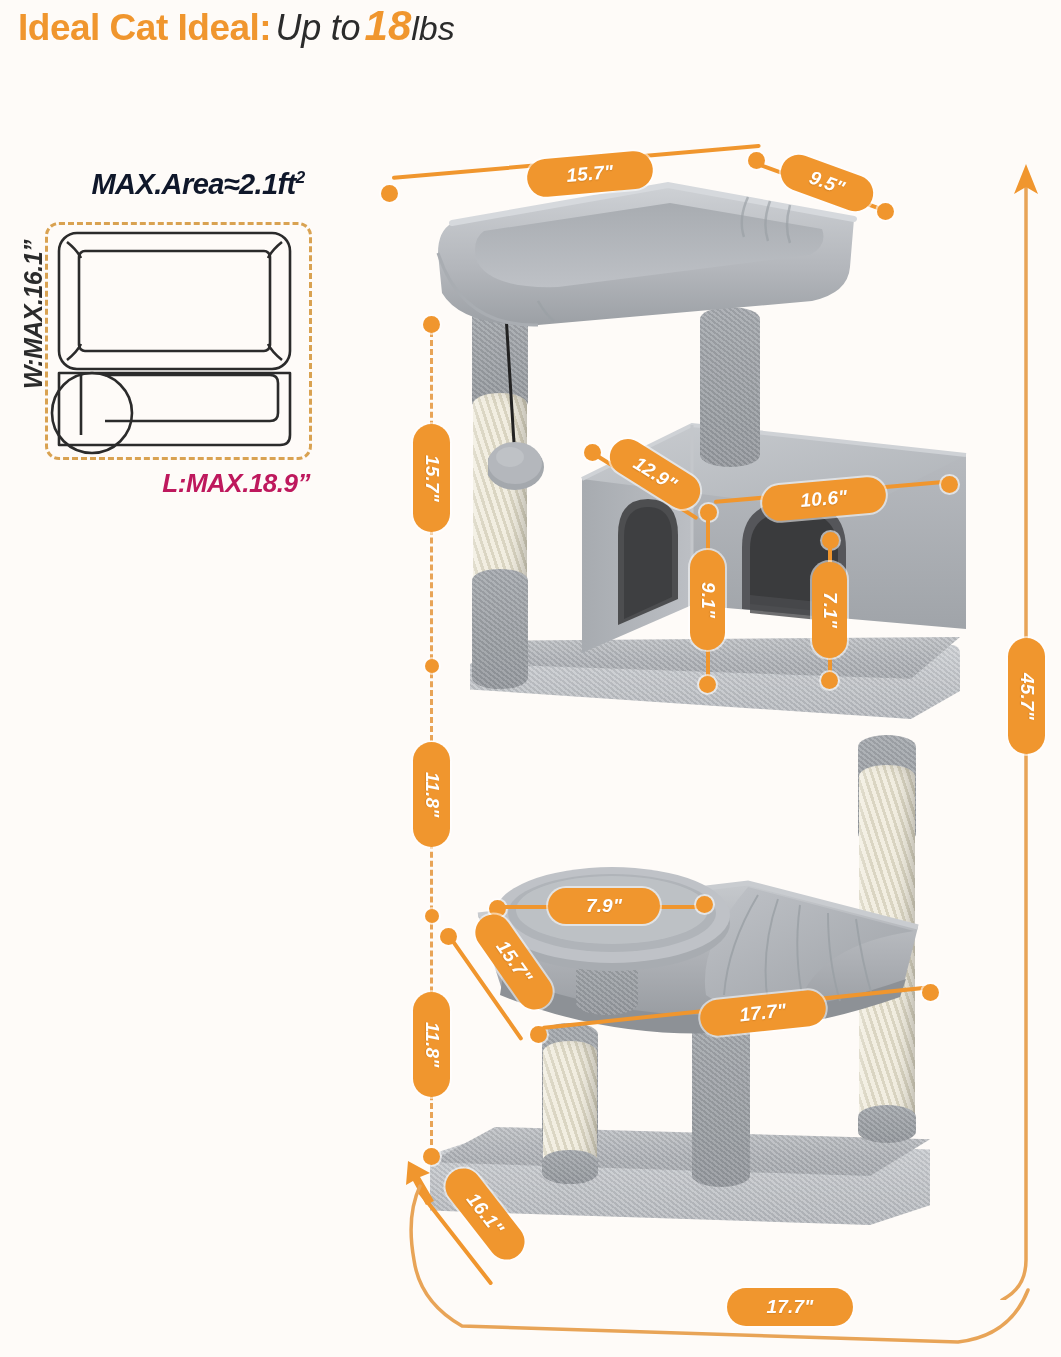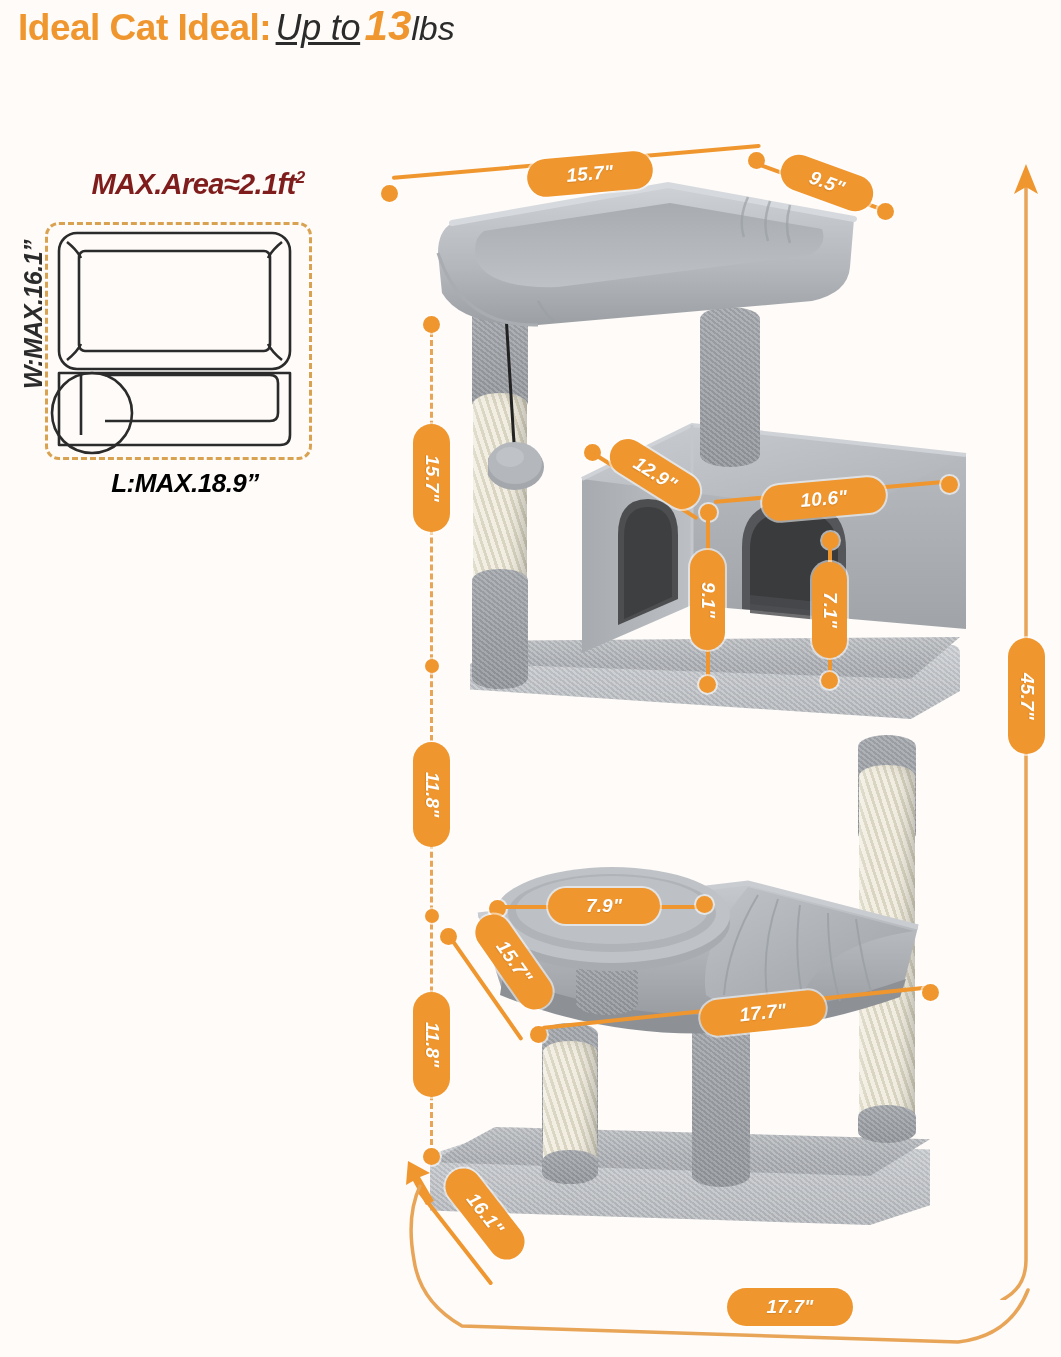--- a/index.html
+++ b/index.html
@@ -16,49 +16,48 @@
   
   .hdr{left:18px;top:4px;width:1020px;}
   .hdr .line{white-space:nowrap;line-height:1.06;}
   .lbl{
     font-weight:bold;font-style:normal;
     color:#F0962E;font-size:37px;letter-spacing:-.5px;
   }
   .val{
     font-style:italic;color:#2b2b2b;font-size:36px;font-weight:normal;
     letter-spacing:-.3px;
-    text-decoration:underline;
   }
   .num{
     font-style:italic;color:#F0962E;font-size:42px;font-weight:bold;
   }
   .unit{font-style:italic;color:#2b2b2b;font-size:34px;}
   .l2 .lbl{font-size:37px;}
   .l2 .val{font-size:34px;}
 
   
   .fp-title{
     left:48px;top:168px;width:300px;text-align:center;
-    font-size:29px;font-weight:bold;font-style:italic;color:#7f1d1d;
+    font-size:29px;font-weight:bold;font-style:italic;color:#0f172a;
     letter-spacing:-.6px;white-space:nowrap;
   }
   .fp-title sup{font-size:17px;vertical-align:super;}
   .fp-box{
     left:45px;top:222px;width:267px;height:238px;
     border:3px dashed #D9A251;border-radius:14px;box-sizing:border-box;
   }
   .fp-wlabel{
     left:-52px;top:300px;width:170px;
     transform:rotate(-90deg);text-align:center;
     font-size:25px;font-style:italic;font-weight:bold;color:#2b2b2b;
     letter-spacing:-.5px;white-space:nowrap;
   }
   .fp-llabel{
-    left:60px;top:468px;width:250px;text-align:center;
-    font-size:26px;font-style:italic;font-weight:bold;color:#000000;
+    left:60px;top:468px;width:250px;text-align:right;
+    font-size:26px;font-style:italic;font-weight:bold;color:#be185d;
     letter-spacing:-.5px;white-space:nowrap;
   }
 
   
   .pill{
     background:#F0962E;color:#fff;border-radius:999px;
     font-weight:bold;font-style:italic;font-size:19px;
     display:flex;align-items:center;justify-content:center;
     white-space:nowrap;letter-spacing:.2px;
     box-shadow:0 0 0 2px rgba(255,255,255,.55);
@@ -103,21 +102,21 @@
 </style>
 </head>
 <body>
 
 <div class="stage">
 
   <div class="abs hdr">
     <div class="line">
       <span class="lbl">Ideal Cat Ideal:</span>
       <span class="val">Up to</span>
-      <span class="num">13</span><span class="unit">lbs</span>
+      <span class="num">18</span><span class="unit">lbs</span>
     </div>
   </div>
 
   <div class="abs fp-title"><span>MAX.Area≈2.1ft</span><sup>2</sup></div>
 
   <div class="abs fp-box">
     <svg width="261" height="232" viewBox="0 0 261 232">
       <g fill="none" stroke="#2b2b2b" stroke-width="2.6" stroke-linejoin="round">
         <rect x="11" y="8" width="231" height="136" rx="18"></rect>
         <rect x="31" y="26" width="191" height="100" rx="6"></rect>

